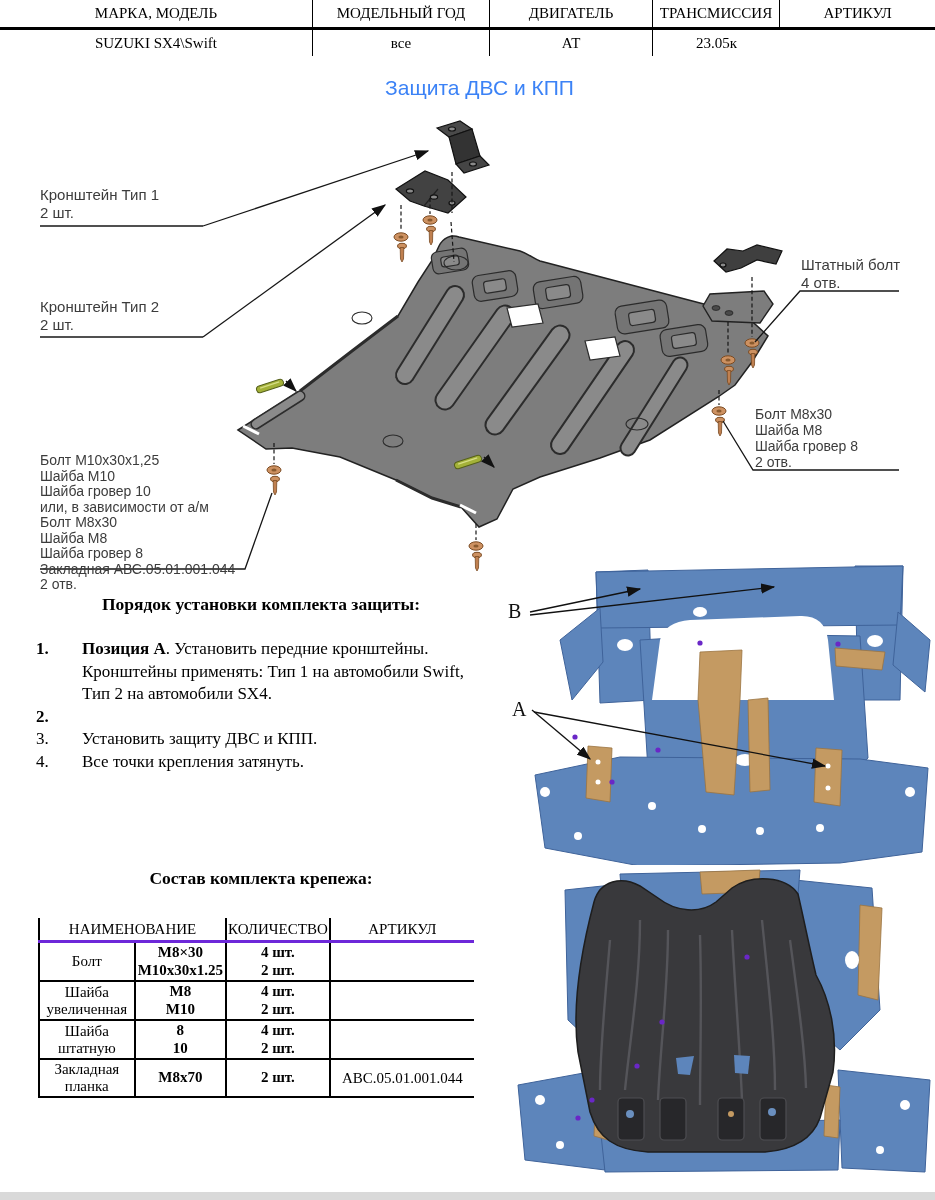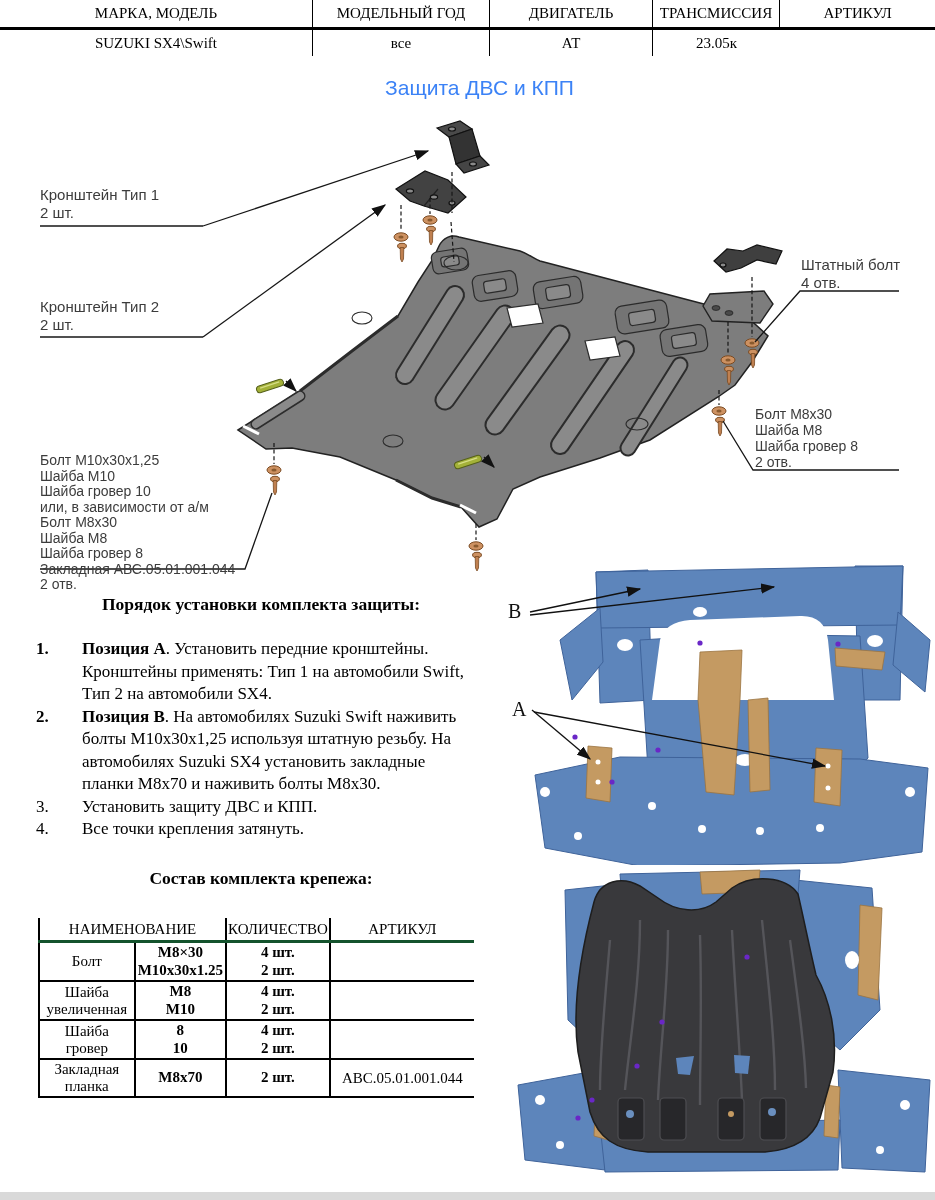--- a/index.html
+++ b/index.html
@@ -39,21 +39,21 @@
   .item{display:flex;font-size:17px;line-height:22.5px;}
   .inum{width:52px;flex:0 0 52px;padding-left:6px;box-sizing:border-box;}
   .inum.b{font-weight:bold;}
   .ibody{width:396px;}
   .lead{font-weight:bold;}
 
   
   .kit-head{position:absolute;left:30px;top:868px;width:462px;}
   table.kit{position:absolute;left:38px;top:918px;width:436px;border-collapse:collapse;
             border-left:2px solid #000;font-size:15px;}
-  table.kit th{font-weight:normal;font-size:15px;height:20px;border-bottom:3px solid #14532d;}
+  table.kit th{font-weight:normal;font-size:15px;height:20px;border-bottom:3px solid #6d28d9;}
   table.kit .bl{border-left:2px solid #000;}
   table.kit td{border-bottom:2px solid #000;text-align:center;vertical-align:middle;
                padding:1px 2px;line-height:17px;}
   table.kit td .sub{line-height:17.5px;font-weight:bold;}
   col.c-name{width:100px;} col.c-size{width:86px;} col.c-qty{width:97px;} col.c-art{width:153px;}
 
   
   .scan-label{font-family:"Liberation Serif",serif;font-size:20px;fill:#111;}
 
   .edge-strip{position:absolute;left:0;top:1192px;width:935px;height:8px;background:#d9d9d9;}
@@ -249,21 +249,20 @@
 
   <div class="instr">
     <div class="sec-head">Порядок установки комплекта защиты:</div>
     <div class="ilist">
       <div class="item">
         <span class="inum b">1.</span>
         <span class="ibody"><span class="lead">Позиция А</span><span>. Установить передние кронштейны. Кронштейны применять: Тип 1 на автомобили Swift, Тип 2 на автомобили SX4.</span></span>
       </div>
       <div class="item">
         <span class="inum b">2.</span>
-        <span class="ibody"><span class="lead">Позиция В</span><span>. На автомобилях Suzuki Swift наживить болты М10х30х1,25 используя штатную резьбу. На автомобилях Suzuki SX4 установить закладные планки М8х70 и наживить болты М8х30.</span></span>
       </div>
       <div class="item">
         <span class="inum">3.</span>
         <span class="ibody"><span>Установить защиту ДВС и КПП.</span></span>
       </div>
       <div class="item">
         <span class="inum">4.</span>
         <span class="ibody"><span>Все точки крепления затянуть.</span></span>
       </div>
     </div>
@@ -303,21 +302,21 @@
             <div class="sub">М8</div>
             <div class="sub">М10</div>
           </td>
         <td class="bl">
             <div class="sub">4 шт.</div>
             <div class="sub">2 шт.</div>
           </td>
         <td class="bl"></td>
       </tr>
       <tr>
-        <td>Шайба гровер</td>
+        <td>Шайба штатную</td>
         <td class="bl">
             <div class="sub">8</div>
             <div class="sub">10</div>
           </td>
         <td class="bl">
             <div class="sub">4 шт.</div>
             <div class="sub">2 шт.</div>
           </td>
         <td class="bl"></td>
       </tr>

